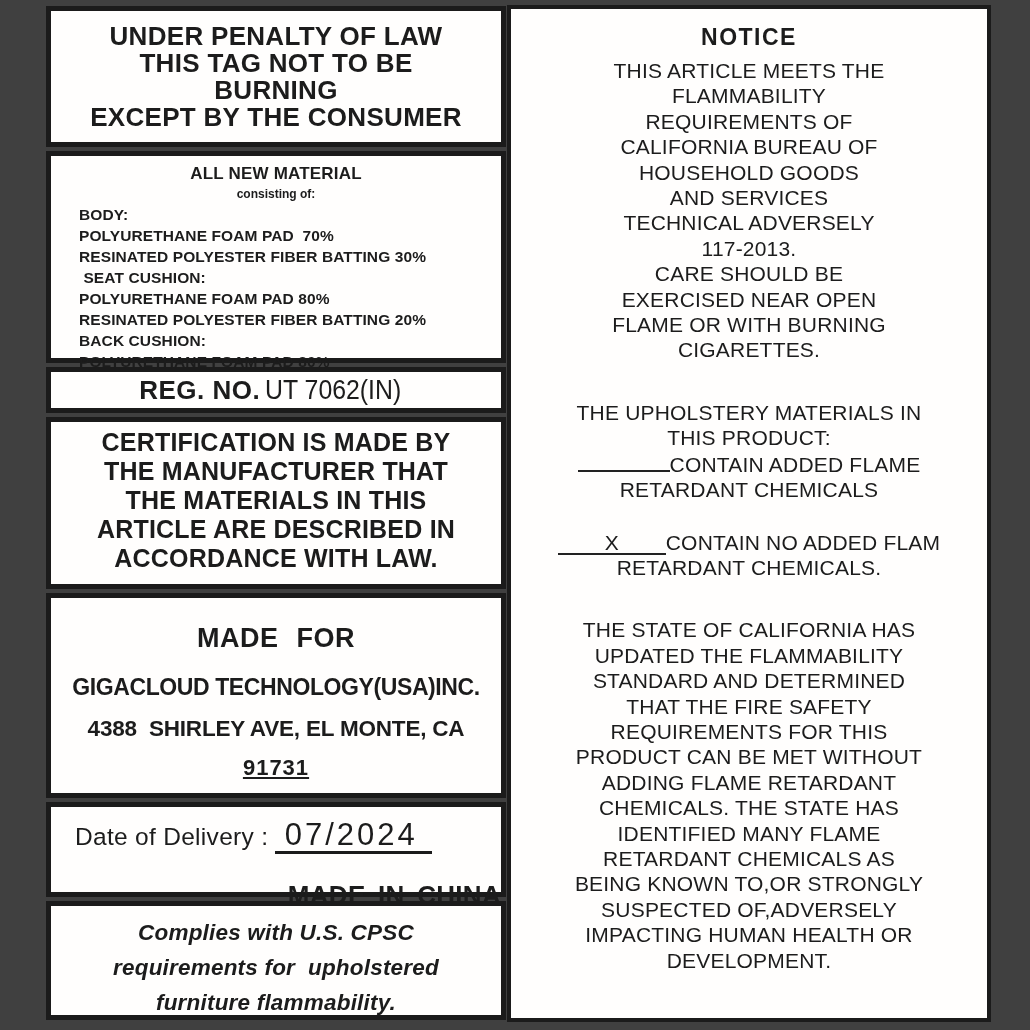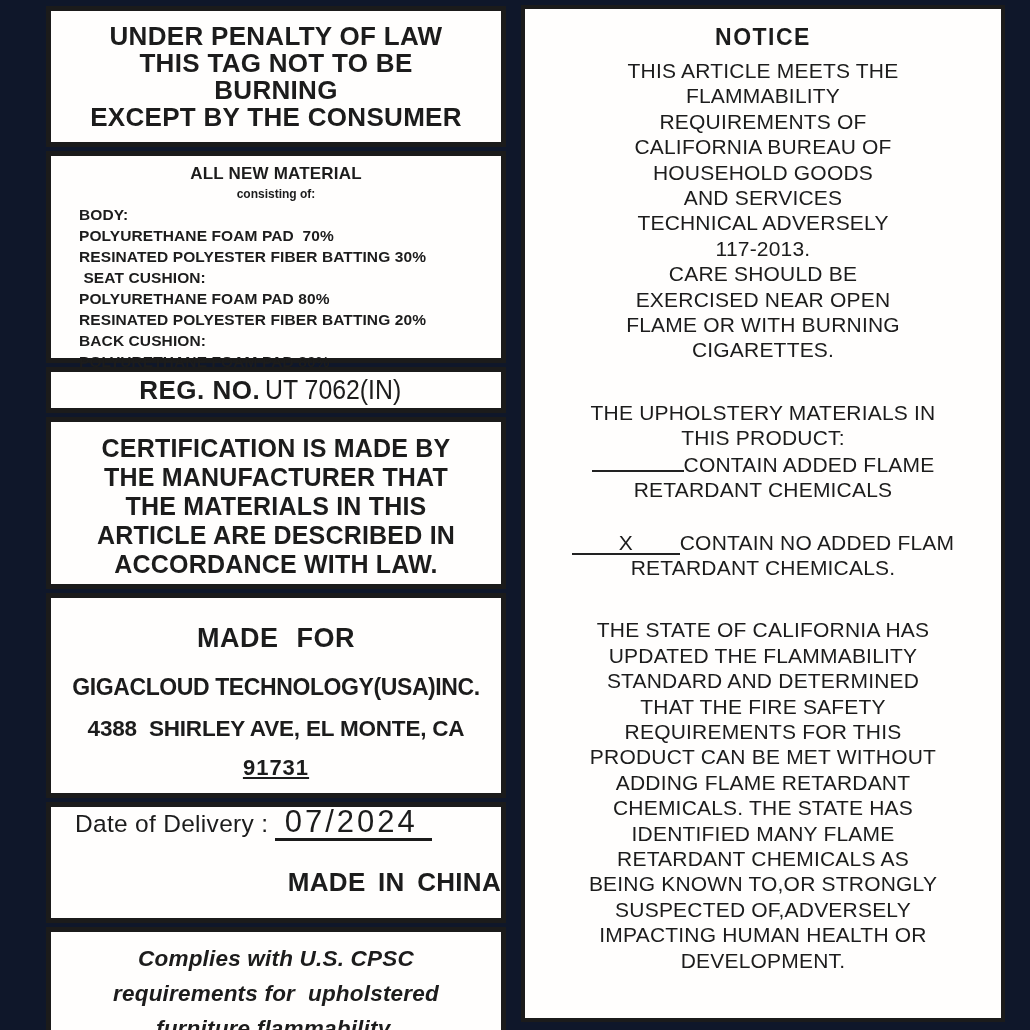--- a/index.html
+++ b/index.html
@@ -3,21 +3,21 @@
 <meta charset="utf-8">
 <style>
   * { margin: 0; padding: 0; box-sizing: border-box; }
   html, body {
     width: 1030px; height: 1030px;
     background: #ffffff;
     font-family: "Liberation Sans", sans-serif;
     color: #1c1c1c;
     overflow: hidden;
   }
-  .canvas { position: relative; width: 1030px; height: 1030px; background: #0f172a; }
+  .canvas { position: relative; width: 1030px; height: 1030px; background: #404040; }
 
   
   .left-col {
     position: absolute; left: 46px; top: 6px; width: 460px;
     display: flex; flex-direction: column;
   }
   .box {
     border: 5px solid #1b1b1b;
     background: #fffefd;
     margin-bottom: 4px;
@@ -30,45 +30,45 @@
 
   .box-materials { height: 212px; padding-top: 7px; }
   .mat-heading   { text-align: center; font-weight: bold; font-size: 17px; line-height: 21px; letter-spacing: 0.2px; }
   .mat-subheading{ text-align: center; font-weight: bold; font-size: 12px; line-height: 20px; }
   .mat-items div { font-weight: bold; font-size: 15.5px; line-height: 21px; padding-left: 28px; white-space: pre-wrap; letter-spacing: 0.1px; }
 
   .box-reg { height: 46px; text-align: center; padding-top: 3px; }
   .reg-label { font-weight: bold; font-size: 26px; letter-spacing: 0.5px; }
   .reg-value { font-weight: normal; font-size: 27px; letter-spacing: 0px; display: inline-block; transform: scaleX(0.92); transform-origin: left; }
 
-  .box-cert { height: 172px; text-align: center; padding-top: 12px; }
+  .box-cert { height: 172px; text-align: center; padding-top: 6px; }
   .cert-lines div { font-weight: bold; font-size: 25px; line-height: 29px; letter-spacing: 0.2px; }
 
   .box-madefor { height: 205px; text-align: center; }
   .mf-title   { font-weight: bold; font-size: 27px; word-spacing: 10px; margin-top: 25px; letter-spacing: 0.5px; }
   .mf-company { font-weight: bold; font-size: 23px; margin-top: 20px; letter-spacing: -0.4px; }
   .mf-addr    { font-weight: bold; font-size: 22.5px; margin-top: 15px; white-space: pre-wrap; letter-spacing: -0.2px; }
   .mf-zip     { font-weight: bold; font-size: 22px; margin-top: 13px; letter-spacing: 1px; text-decoration: underline; }
 
-  .box-delivery { height: 121px; }
+  .box-delivery { height: 95px; padding-top: 13px; }
   .del-row  { padding-left: 24px; white-space: nowrap; }
   .del-label{ font-size: 24.5px; letter-spacing: 0.3px; }
   .del-date {
     font-size: 31px; letter-spacing: 3px; font-weight: normal;
     border-bottom: 3px solid #1b1b1b; padding: 0 14px 1px 10px; margin-left: 2px;
     display: inline-block; line-height: 30px;
   }
   .origin { text-align: right; font-weight: bold; font-size: 26px; word-spacing: 5px; margin-top: 26px; letter-spacing: 0.3px; }
 
   .box-cpsc { height: 119px; text-align: center; padding-top: 9px; }
   .cpsc-lines div { font-weight: bold; font-size: 22.5px; line-height: 35px; white-space: pre-wrap; letter-spacing: 0.2px; font-style: italic; }
 
   
   .right-col {
-    position: absolute; left: 521px; top: 5px; width: 484px; height: 1017px;
+    position: absolute; left: 507px; top: 5px; width: 484px; height: 1017px;
     border: 4px solid #1b1b1b; background: #fffefd;
     text-align: center; padding-top: 15px;
   }
   .notice-title { font-weight: bold; font-size: 23px; letter-spacing: 1.5px; margin-bottom: 7px; }
   .r-lines div, .r-line { font-size: 21px; line-height: 25.4px; letter-spacing: 0.2px; }
   .r-gap   { height: 37px; }
   .r-gap.small { height: 27px; }
   .blank {
     display: inline-block; width: 92px; border-bottom: 2px solid #222;
     height: 21px; vertical-align: baseline;

